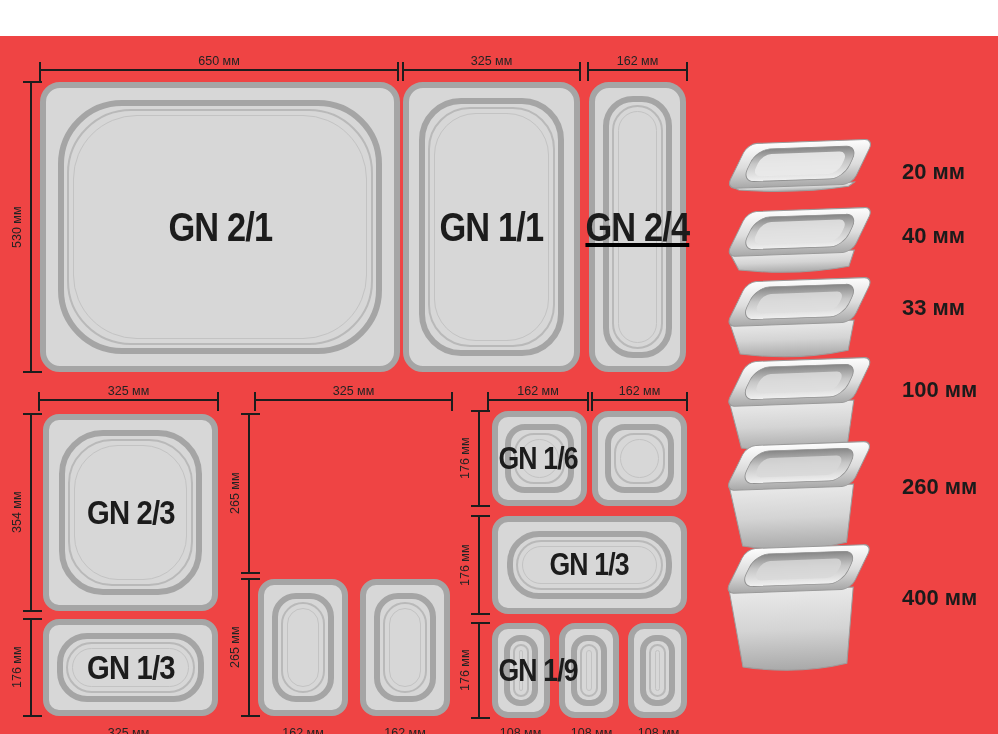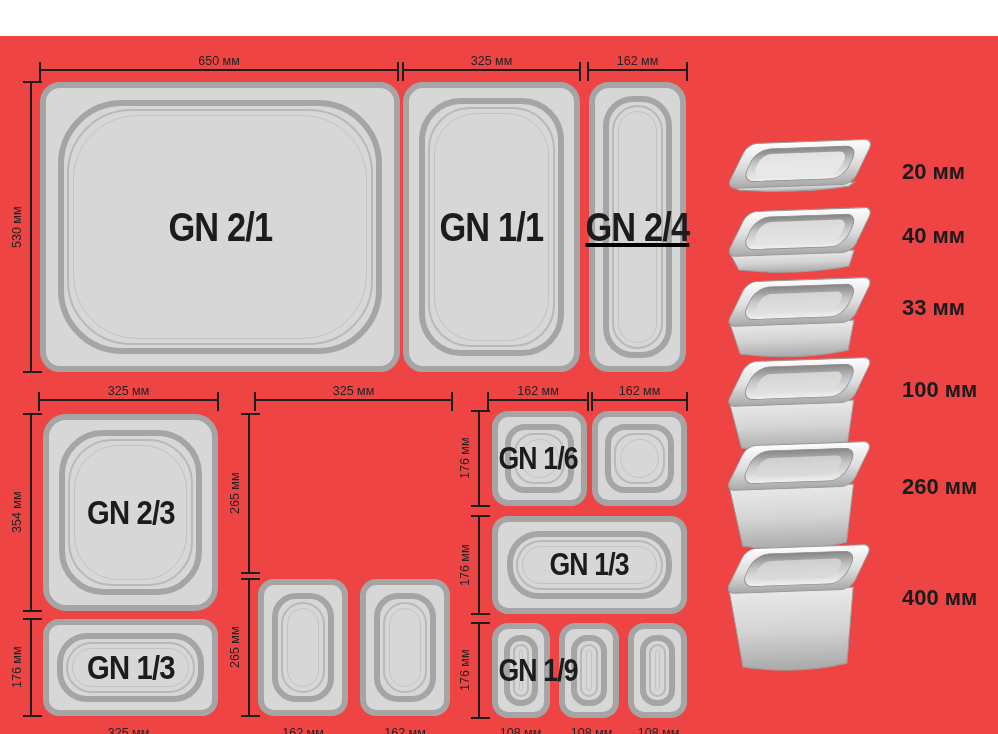--- a/index.html
+++ b/index.html
@@ -87,21 +87,21 @@
     <div class="well" style="inset:8px;border-radius:30px;"></div>
     <span class="pan-label fs40">GN 2/4</span>
   </div>
 
   <div class="dimh" style="left:39px;top:363px;width:179px;">
     <span class="lbl">325 мм</span>
     </div>
   <div class="dimv" style="left:30px;top:378px;height:197px;">
     <span class="lbl">354 мм</span>
     </div>
-  <div class="pan" style="left:43px;top:378px;width:175px;height:197px;border-radius:23px;">
+  <div class="pan" style="left:43px;top:378px;width:175px;height:197px;">
     <div class="well" style="inset:10px;border-radius:44px;"></div>
     <span class="pan-label fs34">GN 2/3</span>
   </div>
   <div class="dimv" style="left:30px;top:583px;height:97px;">
     <span class="lbl">176 мм</span>
     </div>
   <div class="pan" style="left:43px;top:583px;width:175px;height:97px;">
     <div class="well" style="inset:8px;border-radius:30px;"></div>
     <span class="pan-label fs34">GN 1/3</span>
   </div>

